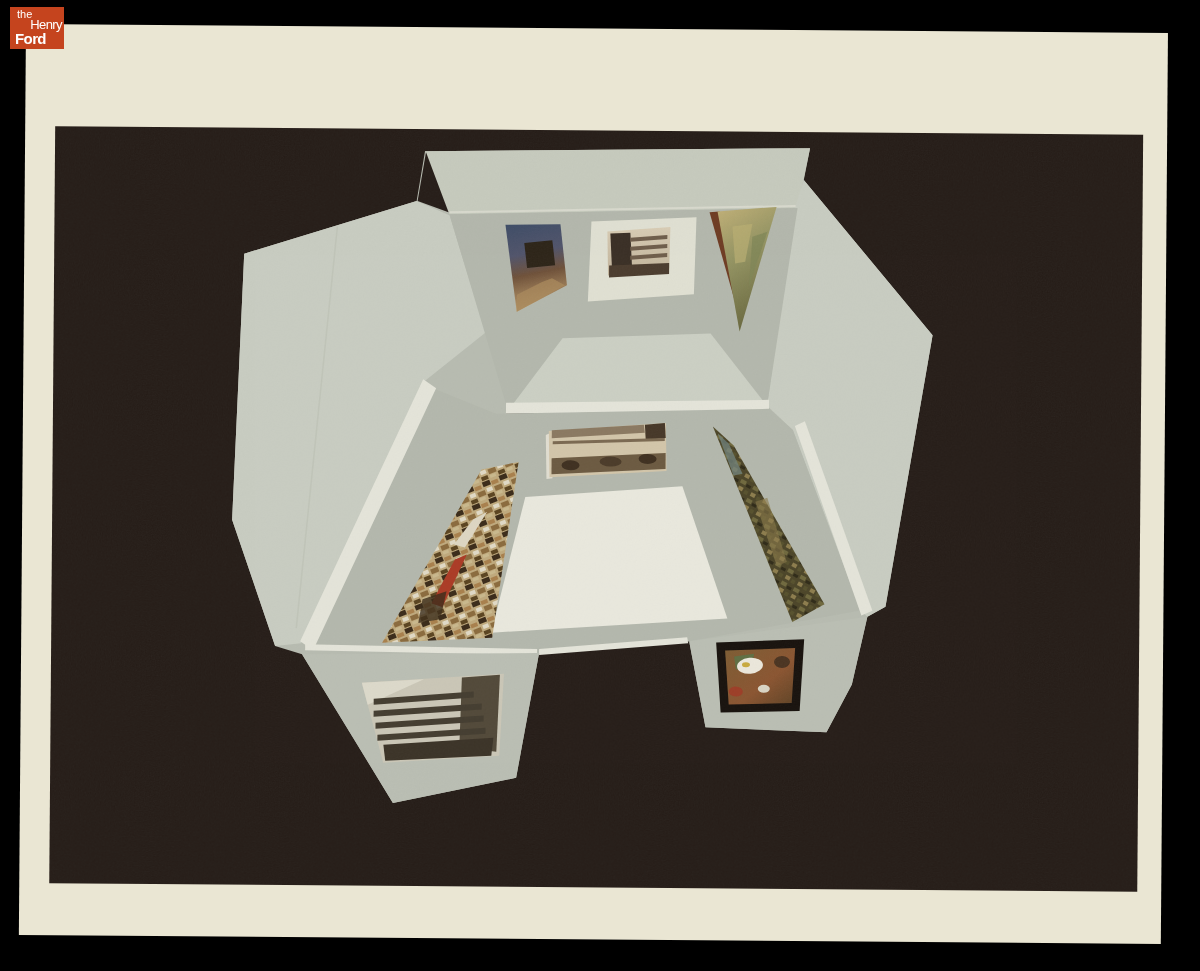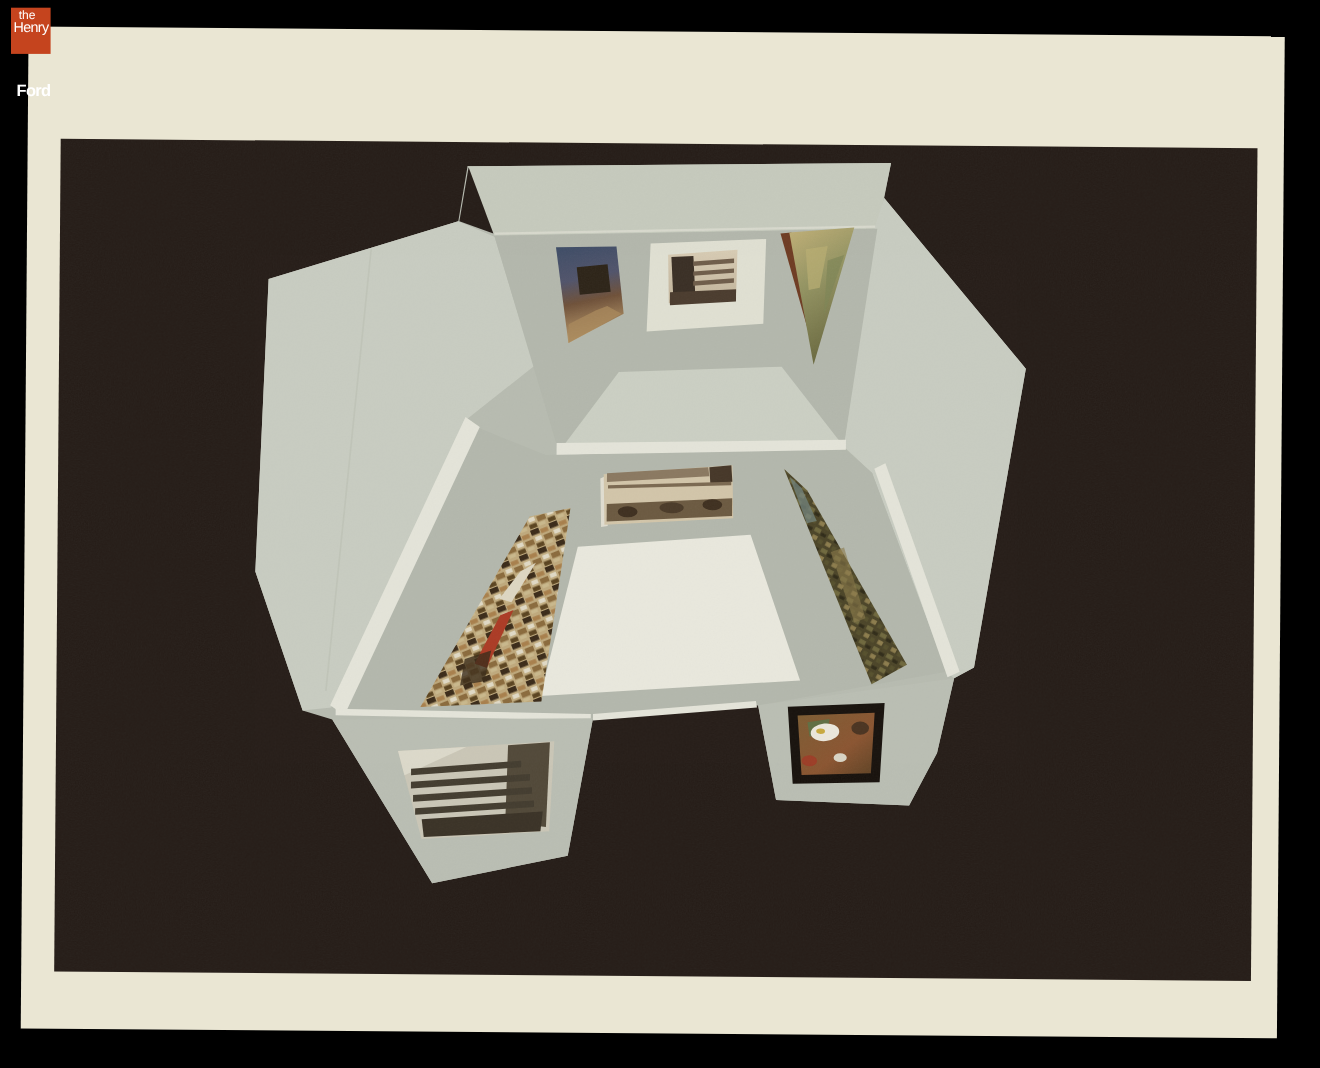--- a/index.html
+++ b/index.html
@@ -14,27 +14,27 @@
     background:var(--paper-cream,#eae6d3);
     transform:rotate(0.45deg);transform-origin:top left;
     box-shadow:0 0 6px rgba(0,0,0,.6);
   }
   .photo-area{
     position:absolute;left:30px;top:102px;width:1088px;height:757px;
     background:var(--photo-dark,#251c17);
   }
   .photo-area svg{display:block;width:1088px;height:757px;}
   .logo{
-    position:absolute;left:10px;top:7px;width:36px;height:42px;
+    position:absolute;left:10px;top:7px;width:54px;height:42px;
     background:var(--logo-orange,#c5441e);color:var(--logo-text,#fff);z-index:5;
   }
   .logo span{position:absolute;line-height:1;white-space:nowrap;}
   .logo .t{left:7px;top:2px;font-size:11px;font-weight:400;}
   .logo .h{right:2px;top:11px;font-size:13px;font-weight:400;letter-spacing:-0.6px;}
-  .logo .f{left:5px;top:24px;font-size:15px;font-weight:700;letter-spacing:-0.6px;margin-top:44px;}
+  .logo .f{left:5px;top:24px;font-size:15px;font-weight:700;letter-spacing:-0.6px;}
   
   .f-base {fill:var(--model-gray,#b7bbb0);}
   .f-wall {fill:var(--model-wall,#b3b7ac);}
   .f-light{fill:var(--model-light,#c8ccc1);}
   .f-top  {fill:var(--model-top,#c6cabd);}
   .f-flap {fill:var(--model-flap,#babeb3);}
   .f-floor{fill:var(--floor-white,#e9e8dd);}
   .f-ufloor{fill:var(--upper-floor,#cbcfc3);}
   .f-rim  {fill:var(--rim-white,#e4e4d9);}
   .f-dark {fill:var(--photo-dark,#251c17);}

